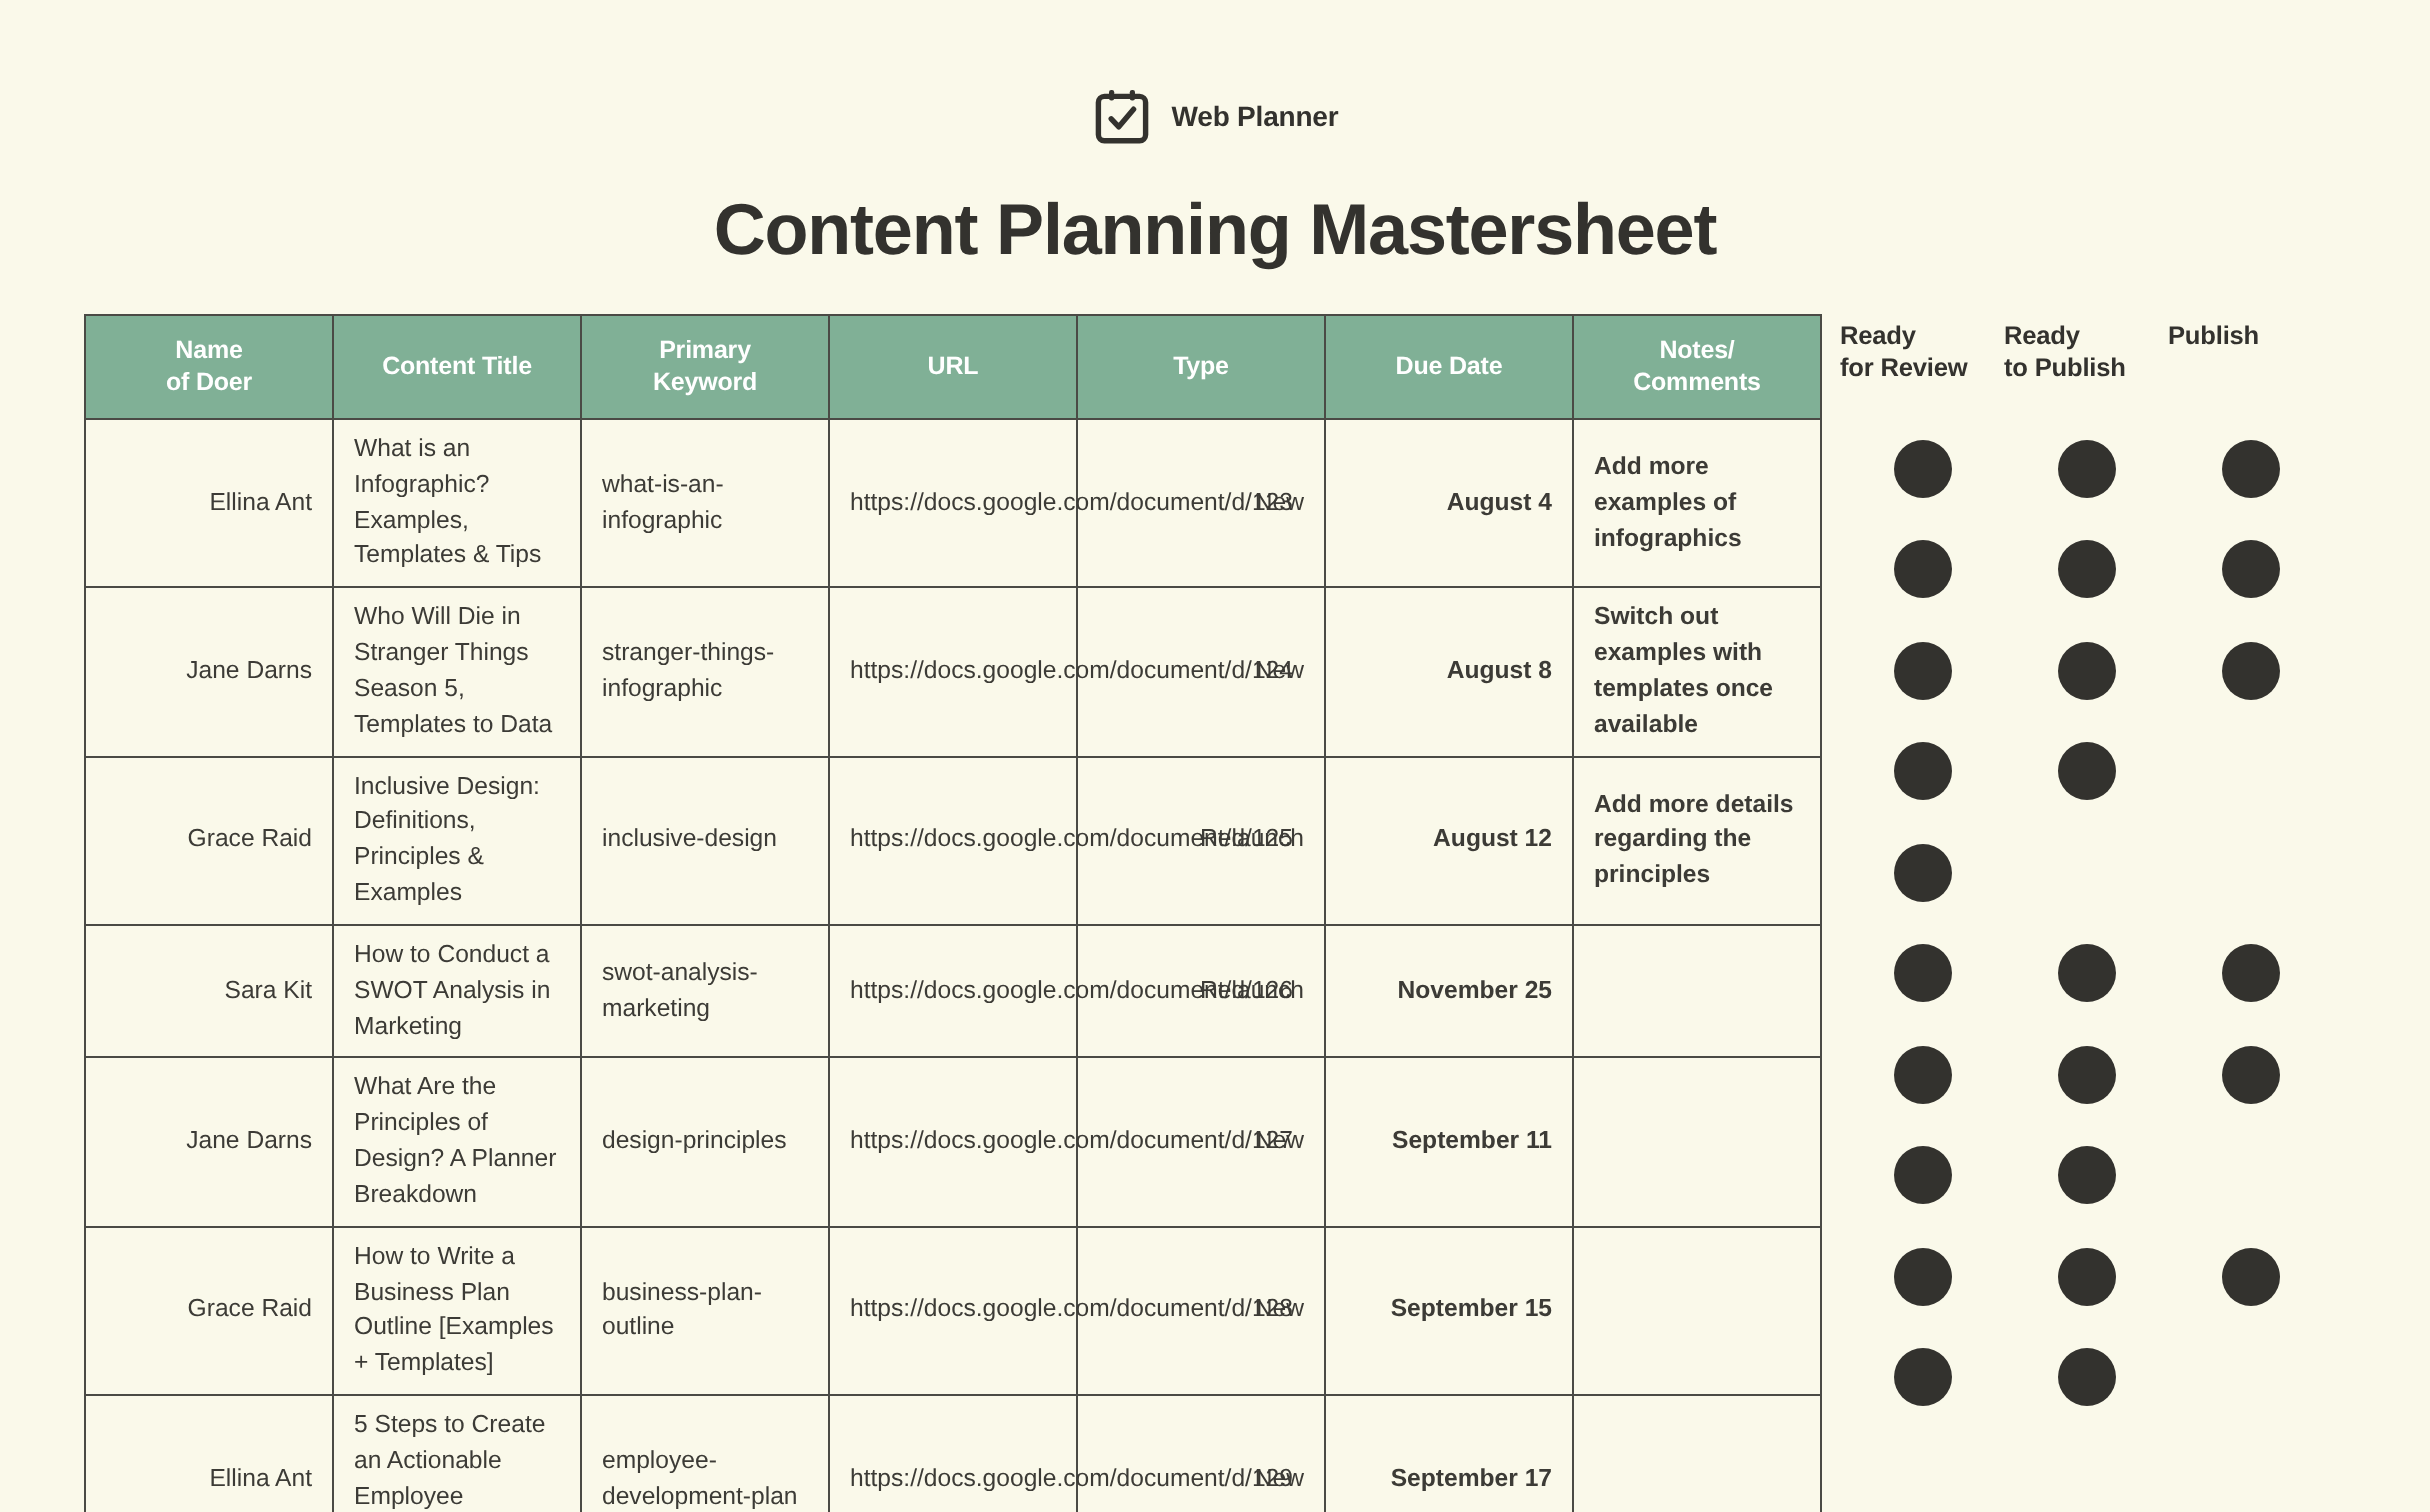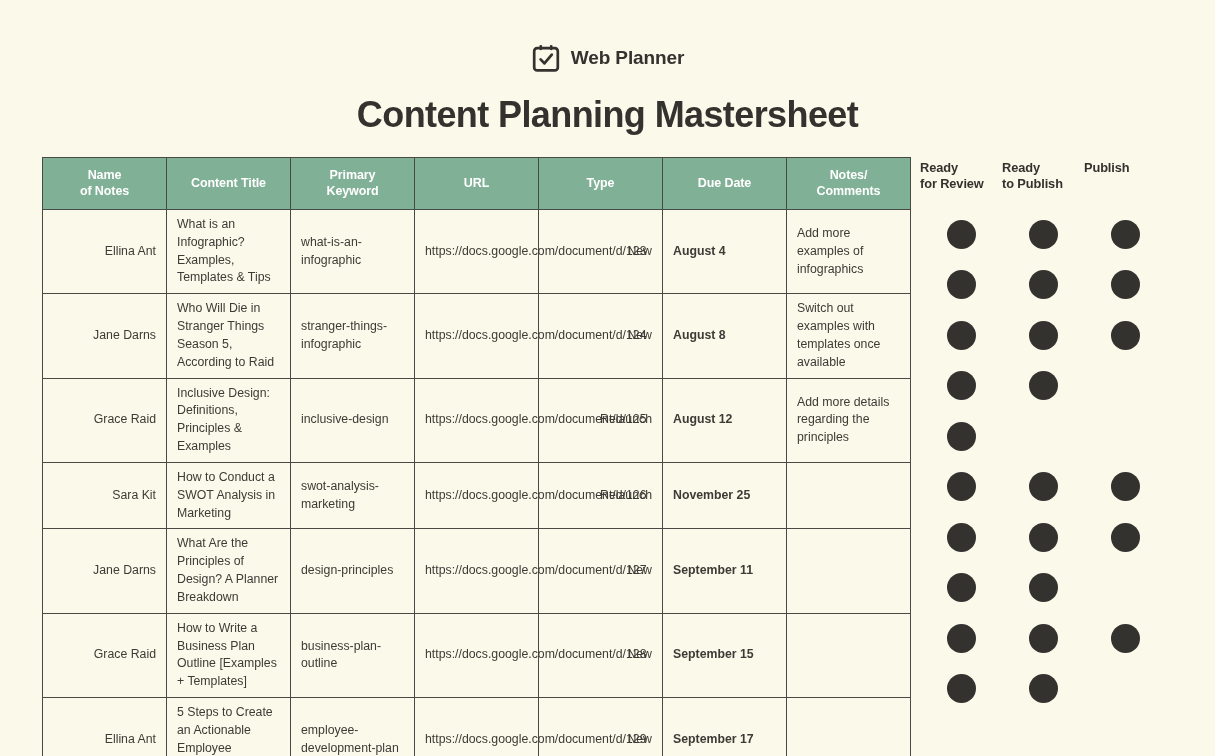--- a/index.html
+++ b/index.html
@@ -12,21 +12,21 @@
   }
   .page { position: relative; width: 1215px; height: 756px; }
 
   
   .brand {
     position: absolute; left: 0; top: 43px; width: 1215px;
     display: flex; align-items: center; justify-content: center; gap: 10px;
   }
   .brand-icon { width: 30px; height: 30px; display: block; }
   .brand-name {
-    font-size: 19px; font-weight: bold; color: #33322e;
+    font-size: 14px; font-weight: bold; color: #33322e;
     letter-spacing: -0.1px;
   }
 
   
   .page-title {
     position: absolute; left: 0; top: 94px; width: 1215px;
     text-align: center;
     font-size: 36px; font-weight: bold; color: #33322e;
     letter-spacing: -0.6px;
   }
@@ -59,22 +59,22 @@
     font-size: 12.3px;
     line-height: 1.45;
     color: #3c3b36;
     padding: 6px 10px;
   }
   td.c-name      { width: 69px;  padding-left: 11px; text-align: right; }
   td.c-title     { width: 187px; }
   td.c-keyword   { width: 126px; margin-left: 48px; }
   td.c-url       { width: 135px; padding-left: 12px; }
   td.c-type      { width: 80px;  text-align: right; padding-left: 4px; padding-right: 4px;}
-  td.c-due       { width: 98px;  text-align: left; font-weight: bold; color: #33322e; padding-left: 4px; padding-right: 4px;}
-  td.c-notes     { width: 174px; }
+  td.c-due       { width: 98px;  text-align: right; font-weight: bold; color: #33322e; padding-left: 4px; padding-right: 4px;}
+  td.c-notes     { width: 174px; font-weight: bold; }
 
   
   .status-head {
     position: absolute; top: 160px; left: 920px;
     width: 290px; height: 40px;
     display: flex;
   }
   .status-head .sh {
     width: 82px;
     text-align: left;
@@ -119,42 +119,42 @@
       </svg>
     </span>
     <span class="brand-name">Web Planner</span>
   </div>
 
   <div class="page-title">Content Planning Mastersheet</div>
 
   <table class="sheet">
     <thead>
       <tr>
-        <th><span>Name</span><br><span>of Notes</span></th>
+        <th><span>Name</span><br><span>of Doer</span></th>
         <th><span>Content Title</span></th>
         <th><span>Primary</span><br><span>Keyword</span></th>
         <th><span>URL</span></th>
         <th><span>Type</span></th>
         <th><span>Due Date</span></th>
         <th><span>Notes/</span><br><span>Comments</span></th>
       </tr>
     </thead>
     <tbody>
         <tr>
           <td class="c-name">Ellina Ant</td>
           <td class="c-title">What is an Infographic? Examples, Templates &amp; Tips</td>
           <td class="c-keyword">what-is-an-infographic</td>
           <td class="c-url">https://docs.google.com/document/d/123</td>
           <td class="c-type">New</td>
           <td class="c-due">August 4</td>
           <td class="c-notes">Add more examples of infographics</td>
         </tr>
         <tr>
           <td class="c-name">Jane Darns</td>
-          <td class="c-title">Who Will Die in Stranger Things Season 5, According to Raid</td>
+          <td class="c-title">Who Will Die in Stranger Things Season 5, Templates to Data</td>
           <td class="c-keyword">stranger-things-infographic</td>
           <td class="c-url">https://docs.google.com/document/d/124</td>
           <td class="c-type">New</td>
           <td class="c-due">August 8</td>
           <td class="c-notes">Switch out examples with templates once available</td>
         </tr>
         <tr>
           <td class="c-name">Grace Raid</td>
           <td class="c-title">Inclusive Design: Definitions, Principles &amp; Examples</td>
           <td class="c-keyword">inclusive-design</td>

